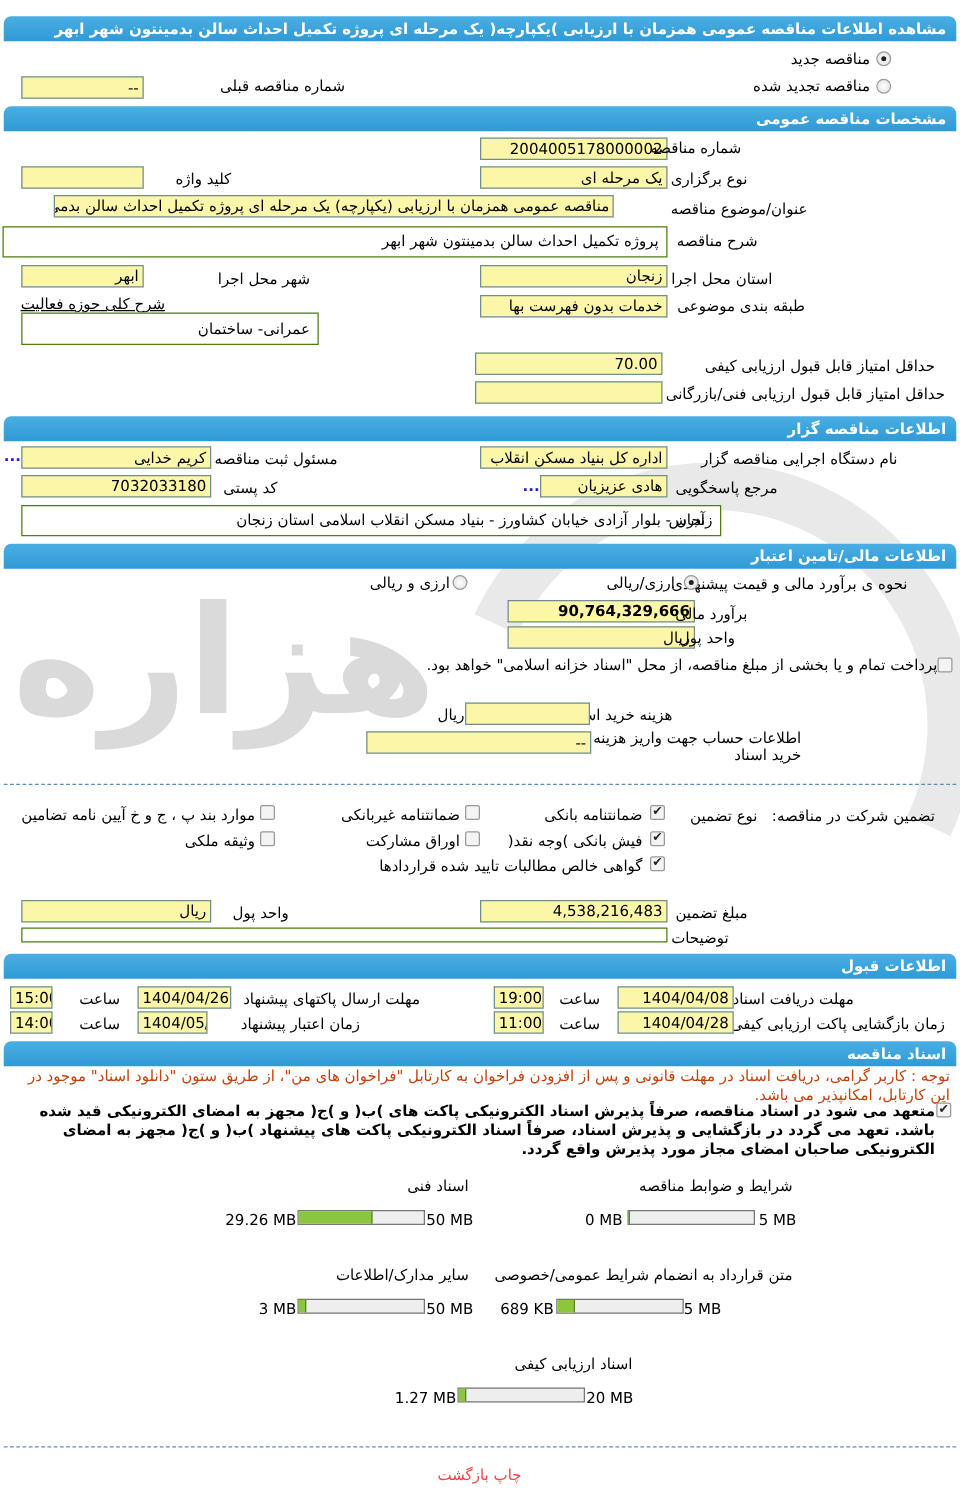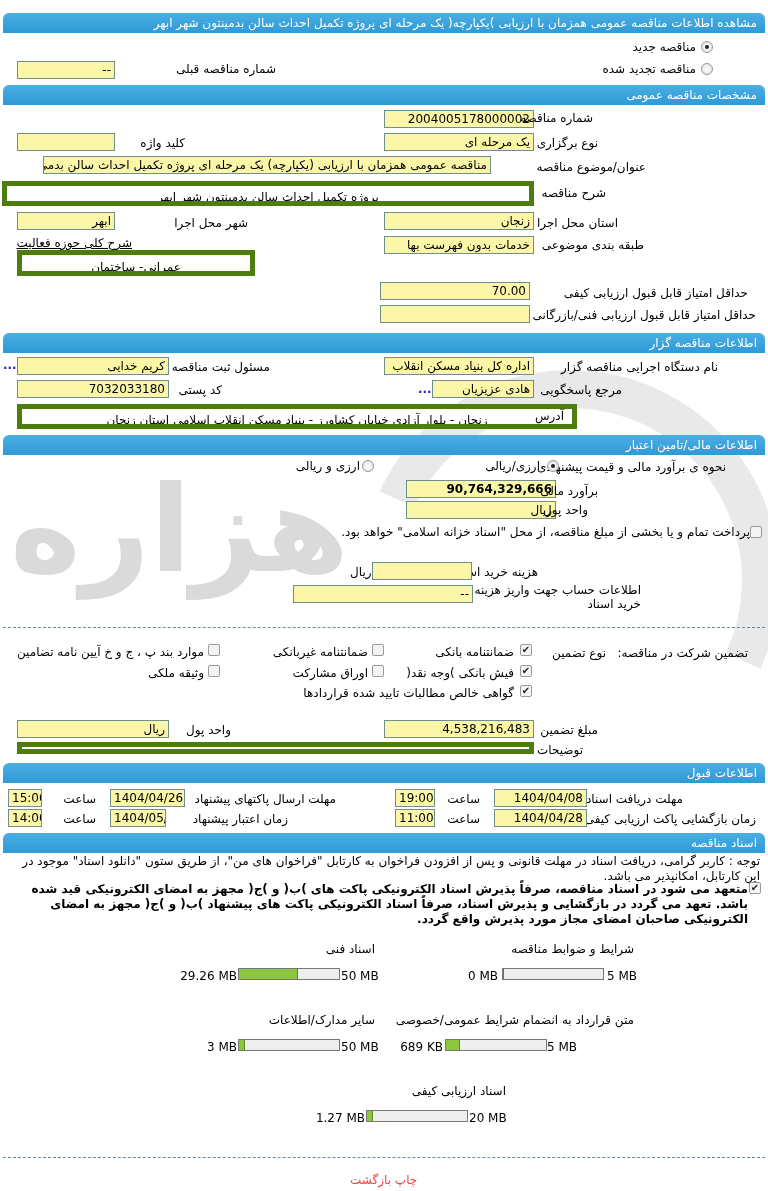--- a/index.html
+++ b/index.html
@@ -1,31 +1,31 @@
 <!DOCTYPE html>
 <html><head>
 <meta charset="utf-8">
 <style>
 *{box-sizing:border-box;margin:0;padding:0}
 body{width:768px;height:1191px;background:#fff;font-family:"DejaVu Sans","Liberation Sans",sans-serif;font-size:12px;color:#000;position:relative;overflow:hidden;direction:rtl}
 .abs{position:absolute}
-.bar{position:absolute;left:3px;right:3px;height:20px;background:linear-gradient(#4aaee3,#2f9ad6);border-radius:6px 6px 0 0;color:#fff;font-weight:normal;font-size:12px;line-height:20px;padding-right:8px;text-align:right;white-space:nowrap;overflow:hidden}
+.bar{position:absolute;left:3px;right:3px;height:20px;background:linear-gradient(#4aaee3,#2f9ad6);border-radius:6px 6px 0 0;color:#fff;font-weight:bold;font-size:12px;line-height:20px;padding-right:8px;text-align:right;white-space:nowrap;overflow:hidden}
 .lbl{position:absolute;font-size:12px;white-space:nowrap;text-align:right}
 .inp{position:absolute;height:18px;background:#fbf6a8;border:1px solid #6f8e8e;font-size:12px;line-height:16px;padding:0 3px;text-align:right;white-space:nowrap;overflow:hidden;direction:rtl}
 .inp.ltr{direction:ltr;text-align:right}
-.box{position:absolute;background:#fff;border:5px solid #4d7c0f;font-size:12px;padding:0 6px;text-align:center;white-space:nowrap;overflow:hidden}
+.box{position:absolute;background:#fff;border:1px solid #4d7c0f;font-size:12px;padding:0 6px;text-align:right;white-space:nowrap;overflow:hidden}
 .radio{position:absolute;width:12px;height:12px;border-radius:50%;border:1px solid #999;background:radial-gradient(#fff,#ddd)}
 .radio.on::after{content:"";position:absolute;left:3px;top:3px;width:4px;height:4px;border-radius:50%;background:#222}
 .cb{position:absolute;width:12px;height:12px;border:1px solid #999;border-radius:2px;background:#f4f4f4;font-size:10px;line-height:10px;text-align:center;color:#222}
 .dots{position:absolute;color:#2323c8;font-weight:bold;font-size:12px}
 .dash{position:absolute;left:3px;right:3px;border-top:1px dashed #5a8fb0}
 .prog{position:absolute;height:12px;border:1px solid #777;background:#eee}
 .prog .fill{position:absolute;left:0;top:0;bottom:0;background:#8cc63f;border-right:1px solid #5a8a1f}
 .wm{position:absolute;color:#d4d4d4;font-weight:bold;pointer-events:none}
-.red{color:#000000}
+.red{color:#c2410c}
 a{color:#ef4444;text-decoration:none}
 </style>
 </head>
 <body>
 
 <div class="wm" style="left:0;top:440px;width:400px;height:300px;font-size:120px;line-height:1;direction:rtl;opacity:.85">
   <span style="position:absolute;left:10px;top:30px">هزاره</span>
 </div>
 <div class="wm" style="left:360px;top:370px;width:420px;height:420px;border:38px solid #e0e0e0;border-radius:50%;border-left-color:transparent;border-bottom-color:transparent;transform:rotate(-20deg);opacity:.7"></div>
 

